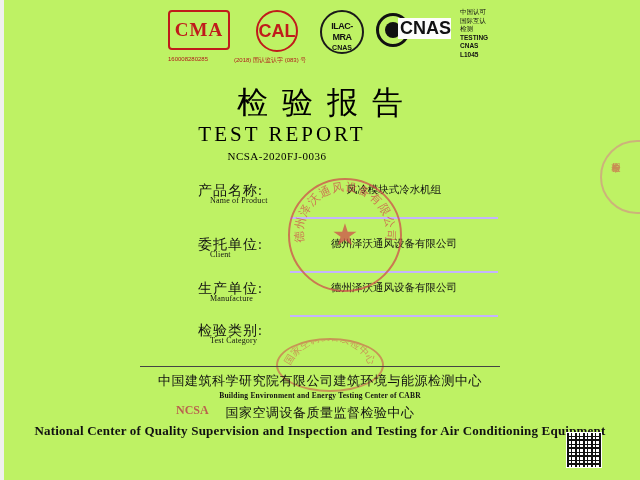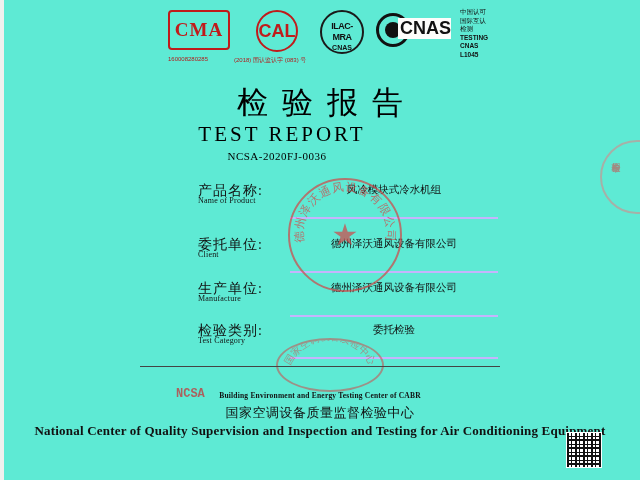--- a/index.html
+++ b/index.html
@@ -11,21 +11,21 @@
     width: 640px;
     height: 480px;
     overflow: hidden;
     font-family: "Liberation Serif", serif;
     color: #111;
   }
   #page {
     position: relative;
     width: 640px;
     height: 480px;
-    background: #5eead4;
+    background: #bef264;
   }
   
   .marks {
     position: absolute;
     top: 10px;
     left: 168px;
     width: 320px;
     height: 60px;
   }
   .mark {
@@ -182,21 +182,21 @@
   }
   .field .lbl-cn {
     position: absolute;
     left: 0; top: 0;
     font-size: 14px;
     letter-spacing: 1px;
     white-space: nowrap;
   }
   .field .lbl-en {
     position: absolute;
-    left: 0; top: 14px;
+    left: 12px; top: 14px;
     font-size: 8px;
     letter-spacing: 0.2px;
     white-space: nowrap;
   }
   .field .val {
     position: absolute;
     left: 92px;
     top: 1px;
     width: 208px;
     font-size: 10.5px;
@@ -290,25 +290,25 @@
     top: 14px;
     font-size: 9px;
     color: #cf4a4a;
     line-height: 12px;
     writing-mode: vertical-rl;
   }
   
   .ncsa-logo {
     position: absolute;
     left: 176px;
-    top: 387px;
+    top: 403px;
     font-size: 12px;
     color: #b94a4a;
     font-weight: bold;
-    font-family: Liberation Mono, monospace;
+    font-family: Liberation Serif, serif;
     letter-spacing: 0px;
     opacity: 0.85;
   }
   .qr {
     position: absolute;
     right: 38px;
     top: 432px;
     width: 34px;
     height: 34px;
     background-image:
@@ -375,21 +375,20 @@
 
   <div class="field" style="top:280px">
     <div class="lbl-cn">生产单位:</div>
     <div class="lbl-en">Manufacture</div>
     <div class="val">德州泽沃通风设备有限公司</div>
   </div>
 
   <div class="field" style="top:322px">
     <div class="lbl-cn">检验类别:</div>
     <div class="lbl-en">Test Category</div>
-    <div class="val">委托检验</div>
   </div>
 
   <div class="stamp stamp-main">
     <svg class="stamp-arc" viewBox="0 0 110 110">
       <defs>
         <path id="arcTop" d="M 14,62 A 42,42 0 1 1 96,62" fill="none"></path>
       </defs>
       <text>
         <textPath href="#arcTop" startOffset="50%" text-anchor="middle">德州泽沃通风设备有限公司</textPath>
       </text>
@@ -406,20 +405,21 @@
         <textPath href="#arcLow" startOffset="50%" text-anchor="middle">国家空调设备质检中心</textPath>
       </text>
     </svg>
   </div>
 
   <div class="stamp-edge">
     <div class="txt">检验专用章</div>
   </div>
 
   <div class="footer-rule"></div>
+  <div class="foot-line foot-cn1">中国建筑科学研究院有限公司建筑环境与能源检测中心</div>
   <div class="foot-line foot-cn2">国家空调设备质量监督检验中心</div>
   <div class="foot-line foot-en1">Building Environment and Energy Testing Center of CABR</div>
   <div class="foot-line foot-en2">National Center of Quality Supervision and Inspection and Testing for Air Conditioning Equipment</div>
 
   <div class="ncsa-logo">NCSA</div>
   <div class="qr"></div>
 
 </div>
 
 </body></html>

